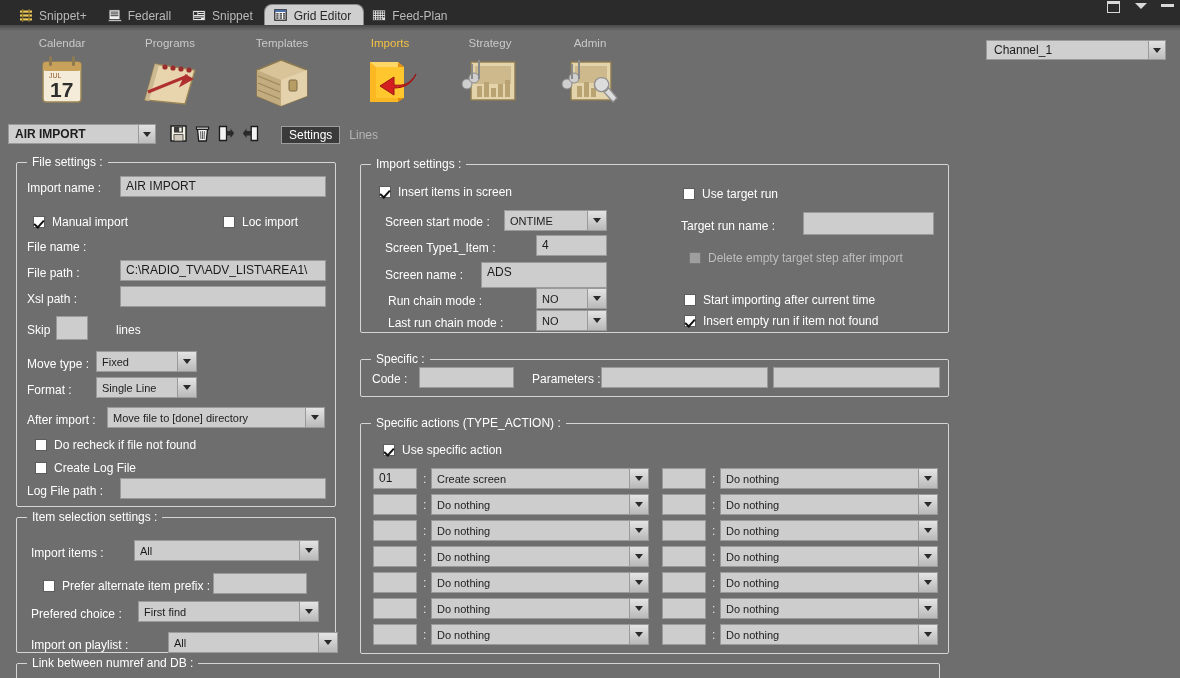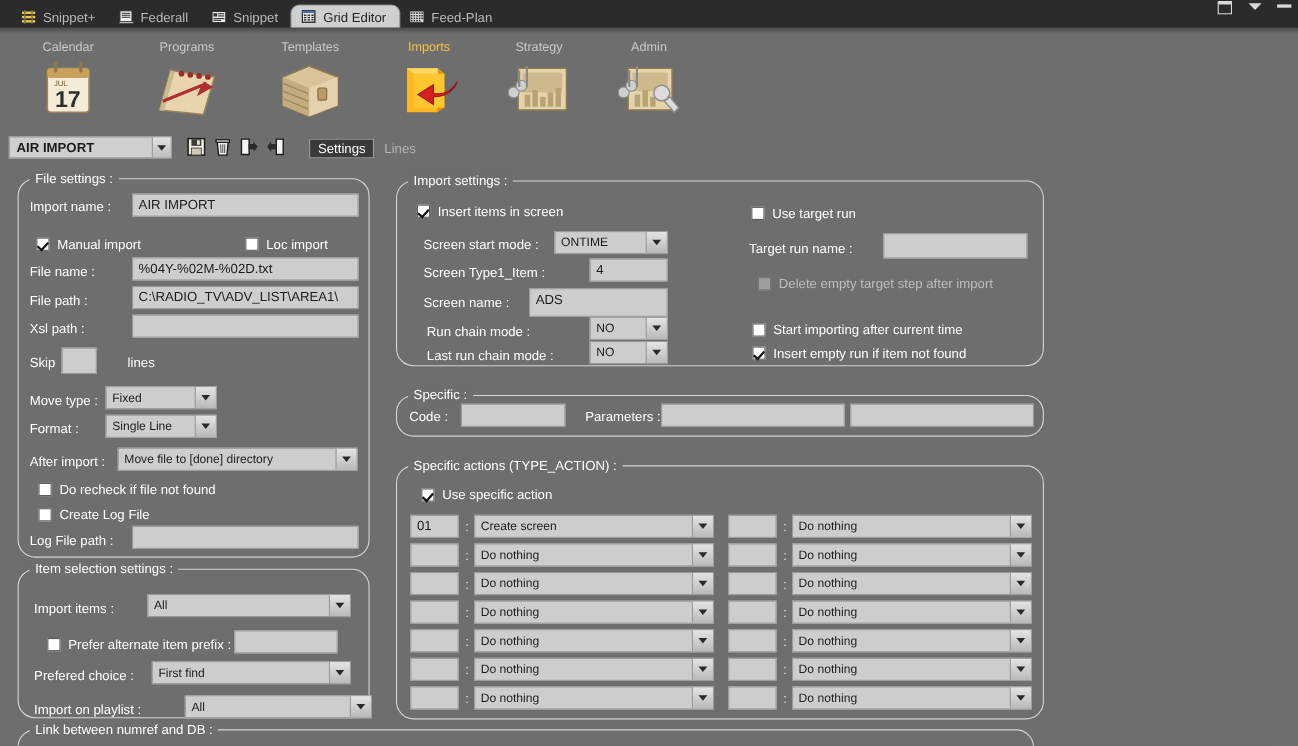--- a/index.html
+++ b/index.html
@@ -104,21 +104,21 @@
   .subtab {
     height: 18px; padding: 0 7px; font-size: 12px; line-height: 18px;
     color: #b5b5b5;
   }
   .subtab.active { background: #3a3a3a; color: #ffffff; border: 1px solid #9d9d9d; line-height: 16px; }
 
   
   .group {
     position: absolute;
     border: 1px solid #d5d5d5;
-    border-radius: 16px;
+    border-radius: 2px;
   }
   .group > .legend {
     position: absolute; top: -8px; left: 10px;
     background: #6e6e6e; padding: 0 5px;
     font-size: 12px; color: #ffffff; white-space: nowrap;
   }
 
   .lbl { position: absolute; font-size: 12px; color: #ffffff; white-space: nowrap; }
 
   .txt {
@@ -351,20 +351,26 @@
           </g>
           <circle cx="8" cy="30" r="5" fill="#cfcfcf" stroke="#8a8a8a"></circle>
           <circle cx="15" cy="24" r="5" fill="#cfcfcf" stroke="#8a8a8a"></circle>
           <rect x="12" y="10" width="2" height="15" fill="#8a8a8a"></rect>
           <rect x="19" y="6" width="2" height="19" fill="#8a8a8a"></rect>
           <path d="M40 24 a7 7 0 1 0 9 9 L58 44 L54 48 L45 38 a7 7 0 0 0 -5 -14 Z" fill="#dcdcdc" stroke="#8f8f8f" stroke-width="1.3"></path>
         </svg>
       </div>
     </div>
 
+    <div class="channel-select">
+      <span class="cs-text">Channel_1</span>
+      <span class="ddbtn">
+          <i class="caret"></i>
+        </span>
+    </div>
   </div>
 
   <div class="toolbar">
     <div class="import-combo">
       <span class="ic-text">AIR IMPORT</span>
       <span class="ddbtn">
           <i class="caret"></i>
         </span>
     </div>
 
@@ -415,23 +421,20 @@
     <div class="chk on" style="left:16px; top:52px;">
       <span class="box"></span>
       <span class="chk-lbl">Manual import</span>
     </div>
     <div class="chk" style="left:206px; top:52px;">
       <span class="box"></span>
       <span class="chk-lbl">Loc import</span>
     </div>
 
     <span class="lbl" style="left:10px; top:77px;">File name :</span>
-    <div class="txt" style="left:103px; top:71px; width:206px; height:21px;">
-      <span>%04Y-%02M-%02D.txt</span>
-    </div>
 
     <span class="lbl" style="left:10px; top:103px;">File path :</span>
     <div class="txt" style="left:103px; top:97px; width:206px; height:21px;">
       <span>C:\RADIO_TV\ADV_LIST\AREA1\</span>
     </div>
 
     <span class="lbl" style="left:10px; top:129px;">Xsl path :</span>
     <div class="txt" style="left:103px; top:123px; width:206px; height:21px;">
       <span></span>
     </div>

